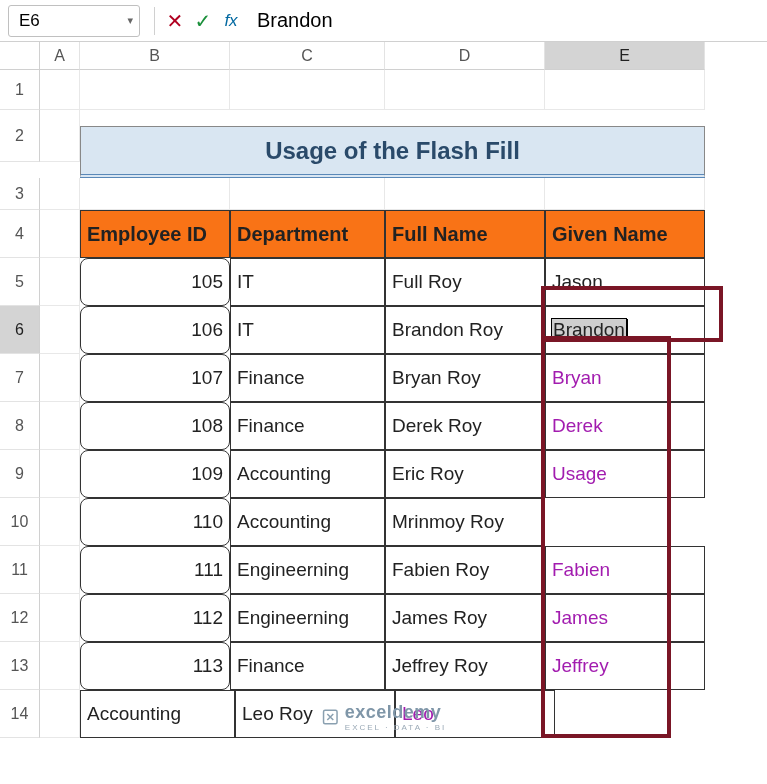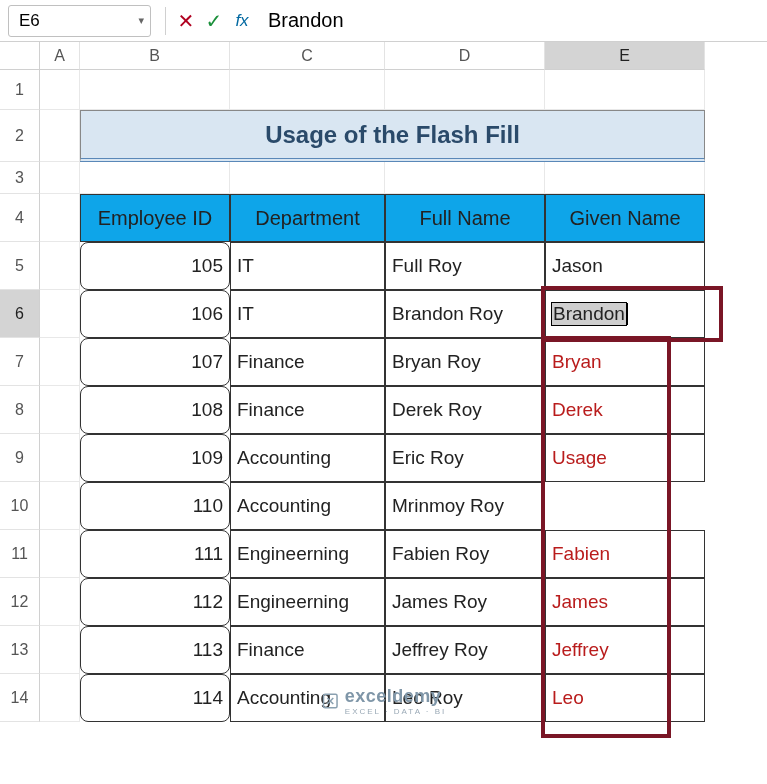--- a/index.html
+++ b/index.html
@@ -1,20 +1,20 @@
 <!DOCTYPE html>
 <html><head>
 <meta charset="utf-8">
 <style>
   * { box-sizing: border-box; margin: 0; padding: 0; }
   body { font-family: "Segoe UI", Arial, sans-serif; background: #fff; width: 767px; height: 784px; position: relative; overflow: hidden; }
 
   
   .formula-bar { display: flex; align-items: center; height: 42px; border-bottom: 1px solid #d0d0d0; background: #fff; }
-  .name-box { width: 143px; height: 32px; margin-left: 8px; display: flex; align-items: center; justify-content: space-between; border: 1px solid #c0c0c0; border-radius: 3px; padding: 0 6px 0 10px; font-size: 17px; }
+  .name-box { width: 132px; height: 32px; margin-left: 8px; display: flex; align-items: center; justify-content: space-between; border: 1px solid #c0c0c0; border-radius: 3px; padding: 0 6px 0 10px; font-size: 17px; }
   .name-box .chev { font-size: 11px; color: #666; }
   .fb-sep { width: 1px; height: 28px; background: #d0d0d0; margin: 0 6px 0 14px; }
   .fb-btn { width: 28px; height: 32px; display: flex; align-items: center; justify-content: center; font-size: 18px; color: #555; }
   .fb-btn.cancel { color: #b00020; font-size: 20px; }
   .fb-btn.enter { color: #1a8f3a; font-size: 20px; }
   .fb-btn.fx { font-style: italic; font-size: 17px; color: #0369a1; }
   .formula-input { flex: 1; padding-left: 12px; font-size: 20px; height: 32px; display: flex; align-items: center; }
 
   
   .grid-wrap { position: relative; }
@@ -35,28 +35,28 @@
   .cE { width: 160px; }
 
   
   .r1 { height: 40px; }
   .r2 { height: 52px; }
   .r3 { height: 32px; }
   .rH { height: 48px; } 
   .rD { height: 48px; } 
 
   
-  .title-cell { text-align: center; justify-content: center; font-size: 24px; font-weight: 600; color: #2a4a6a; background: #d9e6f2; border-top: 1px solid #888; border-left: 1px solid #888; border-right: 1px solid #888; border-bottom: 4px double #5a88b8; }
-
-  
-  .th { font-weight: 400; font-size: 20px; justify-content: center; background: #0ea5e9; border: 1px solid #333 !important; }
+  .title-cell { text-align: center; justify-content: center; font-size: 24px; font-weight: 600; color: #2a4a6a; background: #d9e6f2; border-top: 1px solid #888; border-left: 1px solid #888; border-right: 1px solid #888; border-bottom: 4px double #5a88b8; margin-top: 16px; }
+
+  
+  .th { font-weight: 700; font-size: 20px; background: #f97316; border: 1px solid #333 !important; }
   
   .td { border: 1px solid #333 !important; }
   .td.num { justify-content: flex-end; border-radius: 8px; }
-  .td.ghost { color: #b91c1c; }
+  .td.ghost { color: #a21caf; }
 
   
   .editing { position: relative; }
   .editing .sel-text { background: #cfcfcf; outline: 1px solid #000; padding: 0 1px; }
   .editing .caret { display: inline-block; width: 1px; height: 22px; background: #000; margin-left: 1px; vertical-align: middle; }
 
   
   .hl { position: absolute; border: 4px solid #7a1626; pointer-events: none; }
 
   
@@ -219,21 +219,20 @@
         <div class="row-header rD">13</div>
         <div class="cell cA rD"></div>
         <div class="cell cB rD td num">113</div>
         <div class="cell cC rD td">Finance</div>
         <div class="cell cD rD td">Jeffrey Roy</div>
         <div class="cell cE rD td ghost">Jeffrey</div>
       </div>
       <div class="row">
         <div class="row-header rD">14</div>
         <div class="cell cA rD"></div>
-        <div class="cell cB rD td num">114</div>
         <div class="cell cC rD td">Accounting</div>
         <div class="cell cD rD td">Leo Roy</div>
         <div class="cell cE rD td ghost">Leo</div>
       </div>
     </div>
 
   <div class="hl" id="hl-edit" style="left: 541px; top: 244px; width: 182px; height: 56px;"></div>
   <div class="hl" id="hl-ghost" style="left: 541px; top: 294px; width: 130px; height: 402px;"></div>
 
   <div class="watermark">

